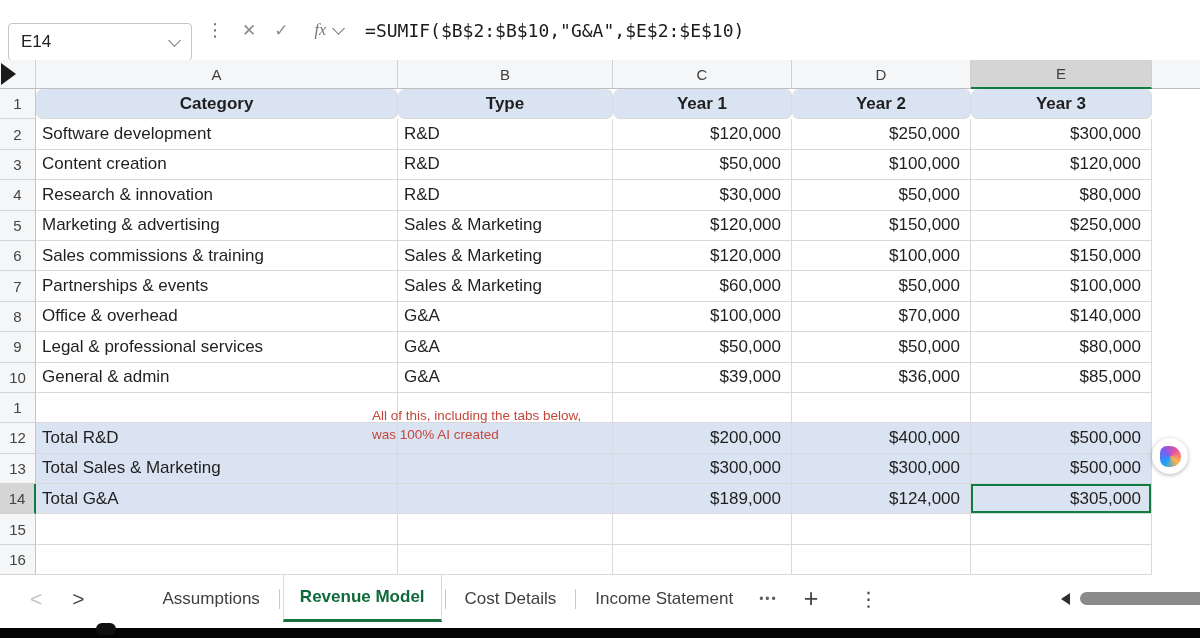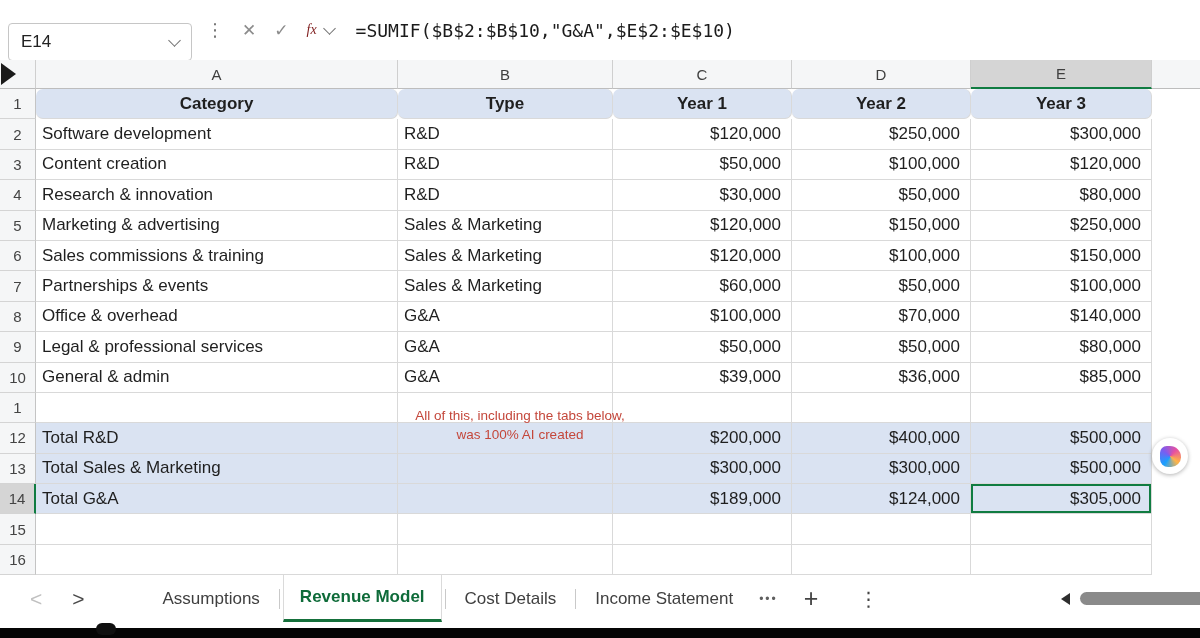--- a/index.html
+++ b/index.html
@@ -10,21 +10,21 @@
   }
   
   .formula-bar{position:absolute;top:0;left:0;right:0;height:60px;background:#fff;
     border-bottom:1px solid #d8d8d8;display:flex;align-items:center;}
   .name-box{margin-left:8px;width:158px;height:36px;border:1px solid #c6c6c6;border-radius:4px;
     display:flex;align-items:center;justify-content:space-between;padding:0 12px;font-size:17px;color:#222;cursor:default;margin-top:24px;}
   .chev{width:8px;height:8px;border-right:1.6px solid #707070;border-bottom:1.6px solid #707070;
     transform:rotate(45deg);margin-top:-4px;}
   .fb-dots{margin-left:14px;font-size:18px;color:#6f6f6f;}
   .fb-btn{margin-left:18px;font-size:17px;color:#8c8c8c;cursor:default;}
-  .fb-fx{margin-left:18px;font-family:"Liberation Serif",serif;font-style:italic;font-size:14px;color:#7f1d1d;}
+  .fb-fx{margin-left:26px;font-family:"Liberation Serif",serif;font-style:italic;font-size:16px;color:#737373;}
   .fb-fx-chev{margin-left:8px;}
   .fb-formula{margin-left:22px;font-family:"DejaVu Sans Mono",monospace;font-size:18px;color:#1b1b1b;white-space:pre;}
   
   .grid{position:absolute;top:60px;left:0;width:1200px;}
   .header-row{display:flex;height:29px;}
   .hcell{box-sizing:border-box;height:29px;background:#f5f6f7;border-right:1px solid #cfcfcf;
     border-bottom:1px solid #bdbdbd;display:flex;align-items:center;justify-content:center;
     font-size:15px;color:#3f3f3f;}
   .hcell.sel-col{background:#d5d5d5;border-bottom:2px solid #107C41;}
   .corner{position:relative;justify-content:flex-start;}
@@ -37,21 +37,21 @@
     display:flex;align-items:center;padding:0 6px;font-size:17px;color:#1f1f1f;white-space:nowrap;overflow:visible;}
   .cell.gutter{width:36px;justify-content:center;background:#f5f6f7;font-size:15px;color:#444;
     border-right:1px solid #c4c4c4;border-bottom:1px solid #d4d4d4;padding:0;}
   .cell.gutter.sel-gutter{background:#d5d5d5;border-right:2px solid #107C41;}
   .cell.num{justify-content:flex-end;padding-right:10px;}
   .cell.filler{flex:1;border-right:none;border-bottom:none;background:#fff;}
   .row.header .cell:not(.gutter):not(.filler){background:#dae3f2;font-weight:700;justify-content:center;padding:0;border-radius:7px;}
   .row.total .cell:not(.gutter):not(.filler){background:#dae3f2;font-weight:400;}
   .cell.sel{box-shadow:inset 0 0 0 2px #107C41;}
   
-  .annotation{position:absolute;left:372px;top:406px;width:296px;text-align:center;
+  .annotation{position:absolute;left:372px;top:406px;width:296px;text-align:left;
     font-size:13.5px;line-height:19px;color:#c4473b;pointer-events:none;}
   
   .copilot{position:absolute;left:1152px;top:438px;width:36px;height:36px;border-radius:50%;background:#fff;
     box-shadow:0 1px 4px rgba(0,0,0,.3);display:flex;align-items:center;justify-content:center;}
   .copilot-logo{width:21px;height:21px;border-radius:38% 62% 55% 45%;
     background:conic-gradient(from 220deg,#19a0ff,#7b5cf0,#e751a0,#ffb547,#19a0ff);}
   
   .tab-bar{position:absolute;top:575px;left:0;right:0;height:47px;background:#fff;
     display:flex;align-items:center;}
   .nav-ch{font-size:21px;color:#4a4a4a;margin-left:30px;font-weight:400;cursor:default;line-height:1;}

